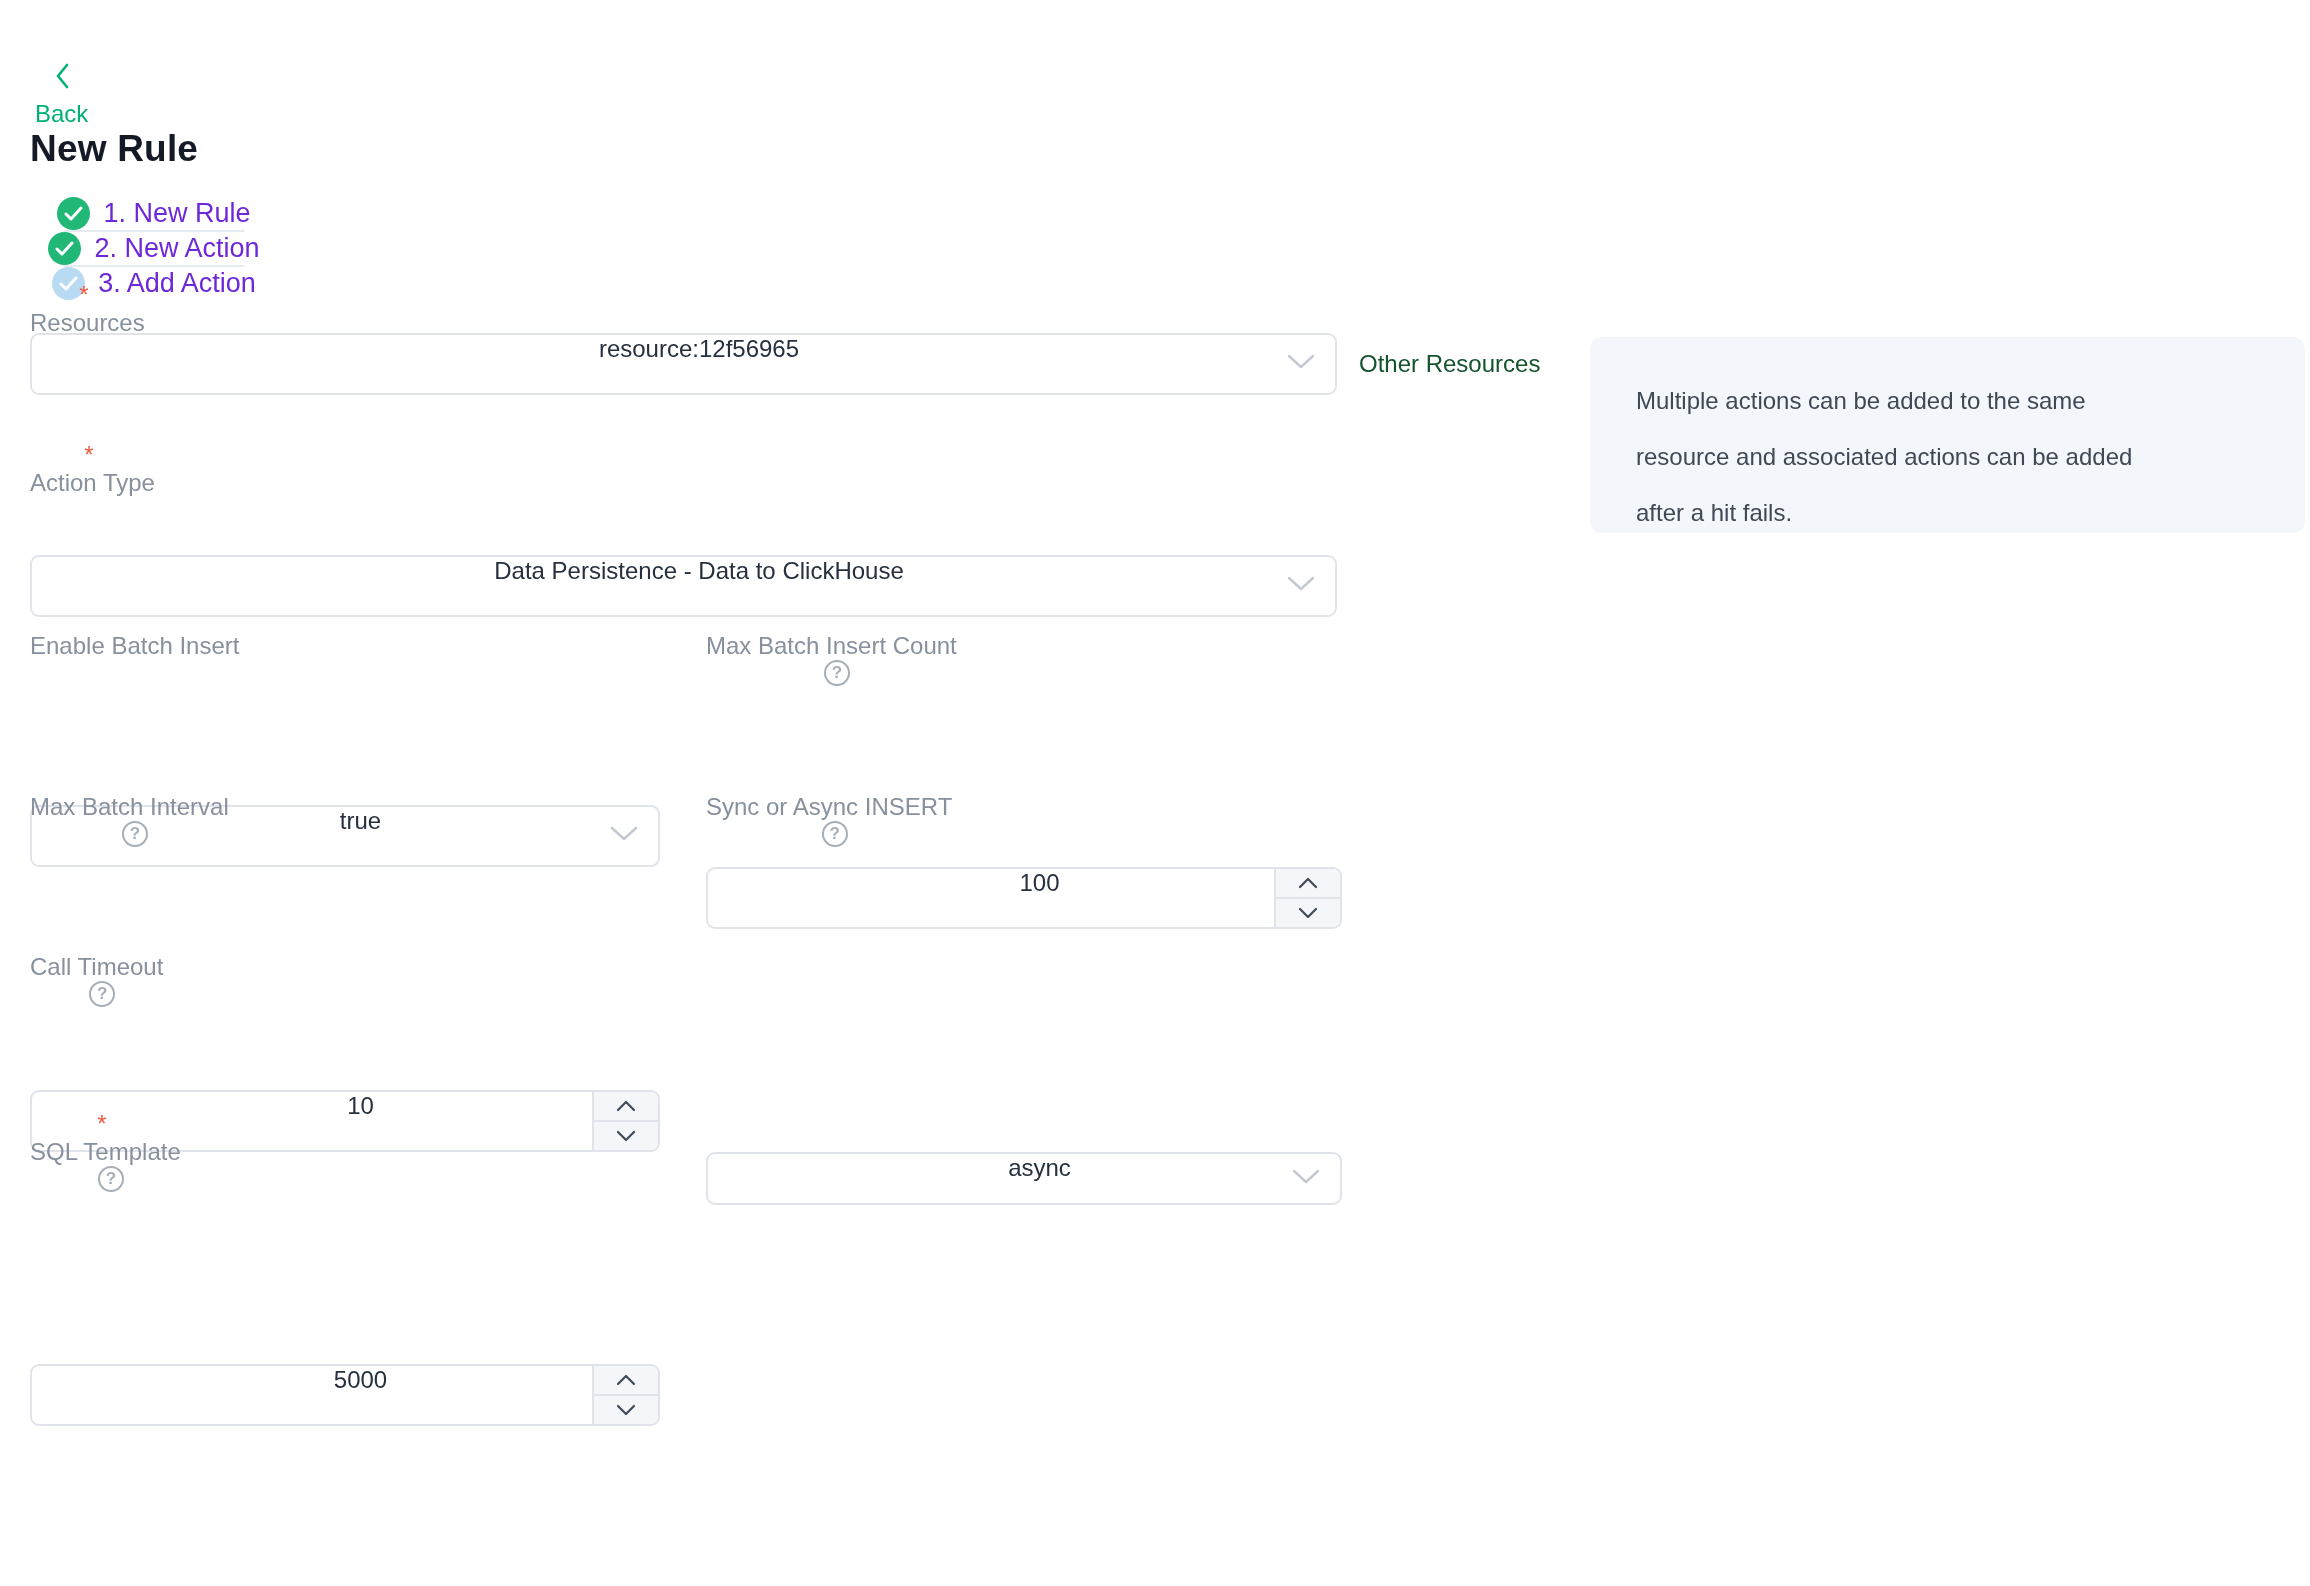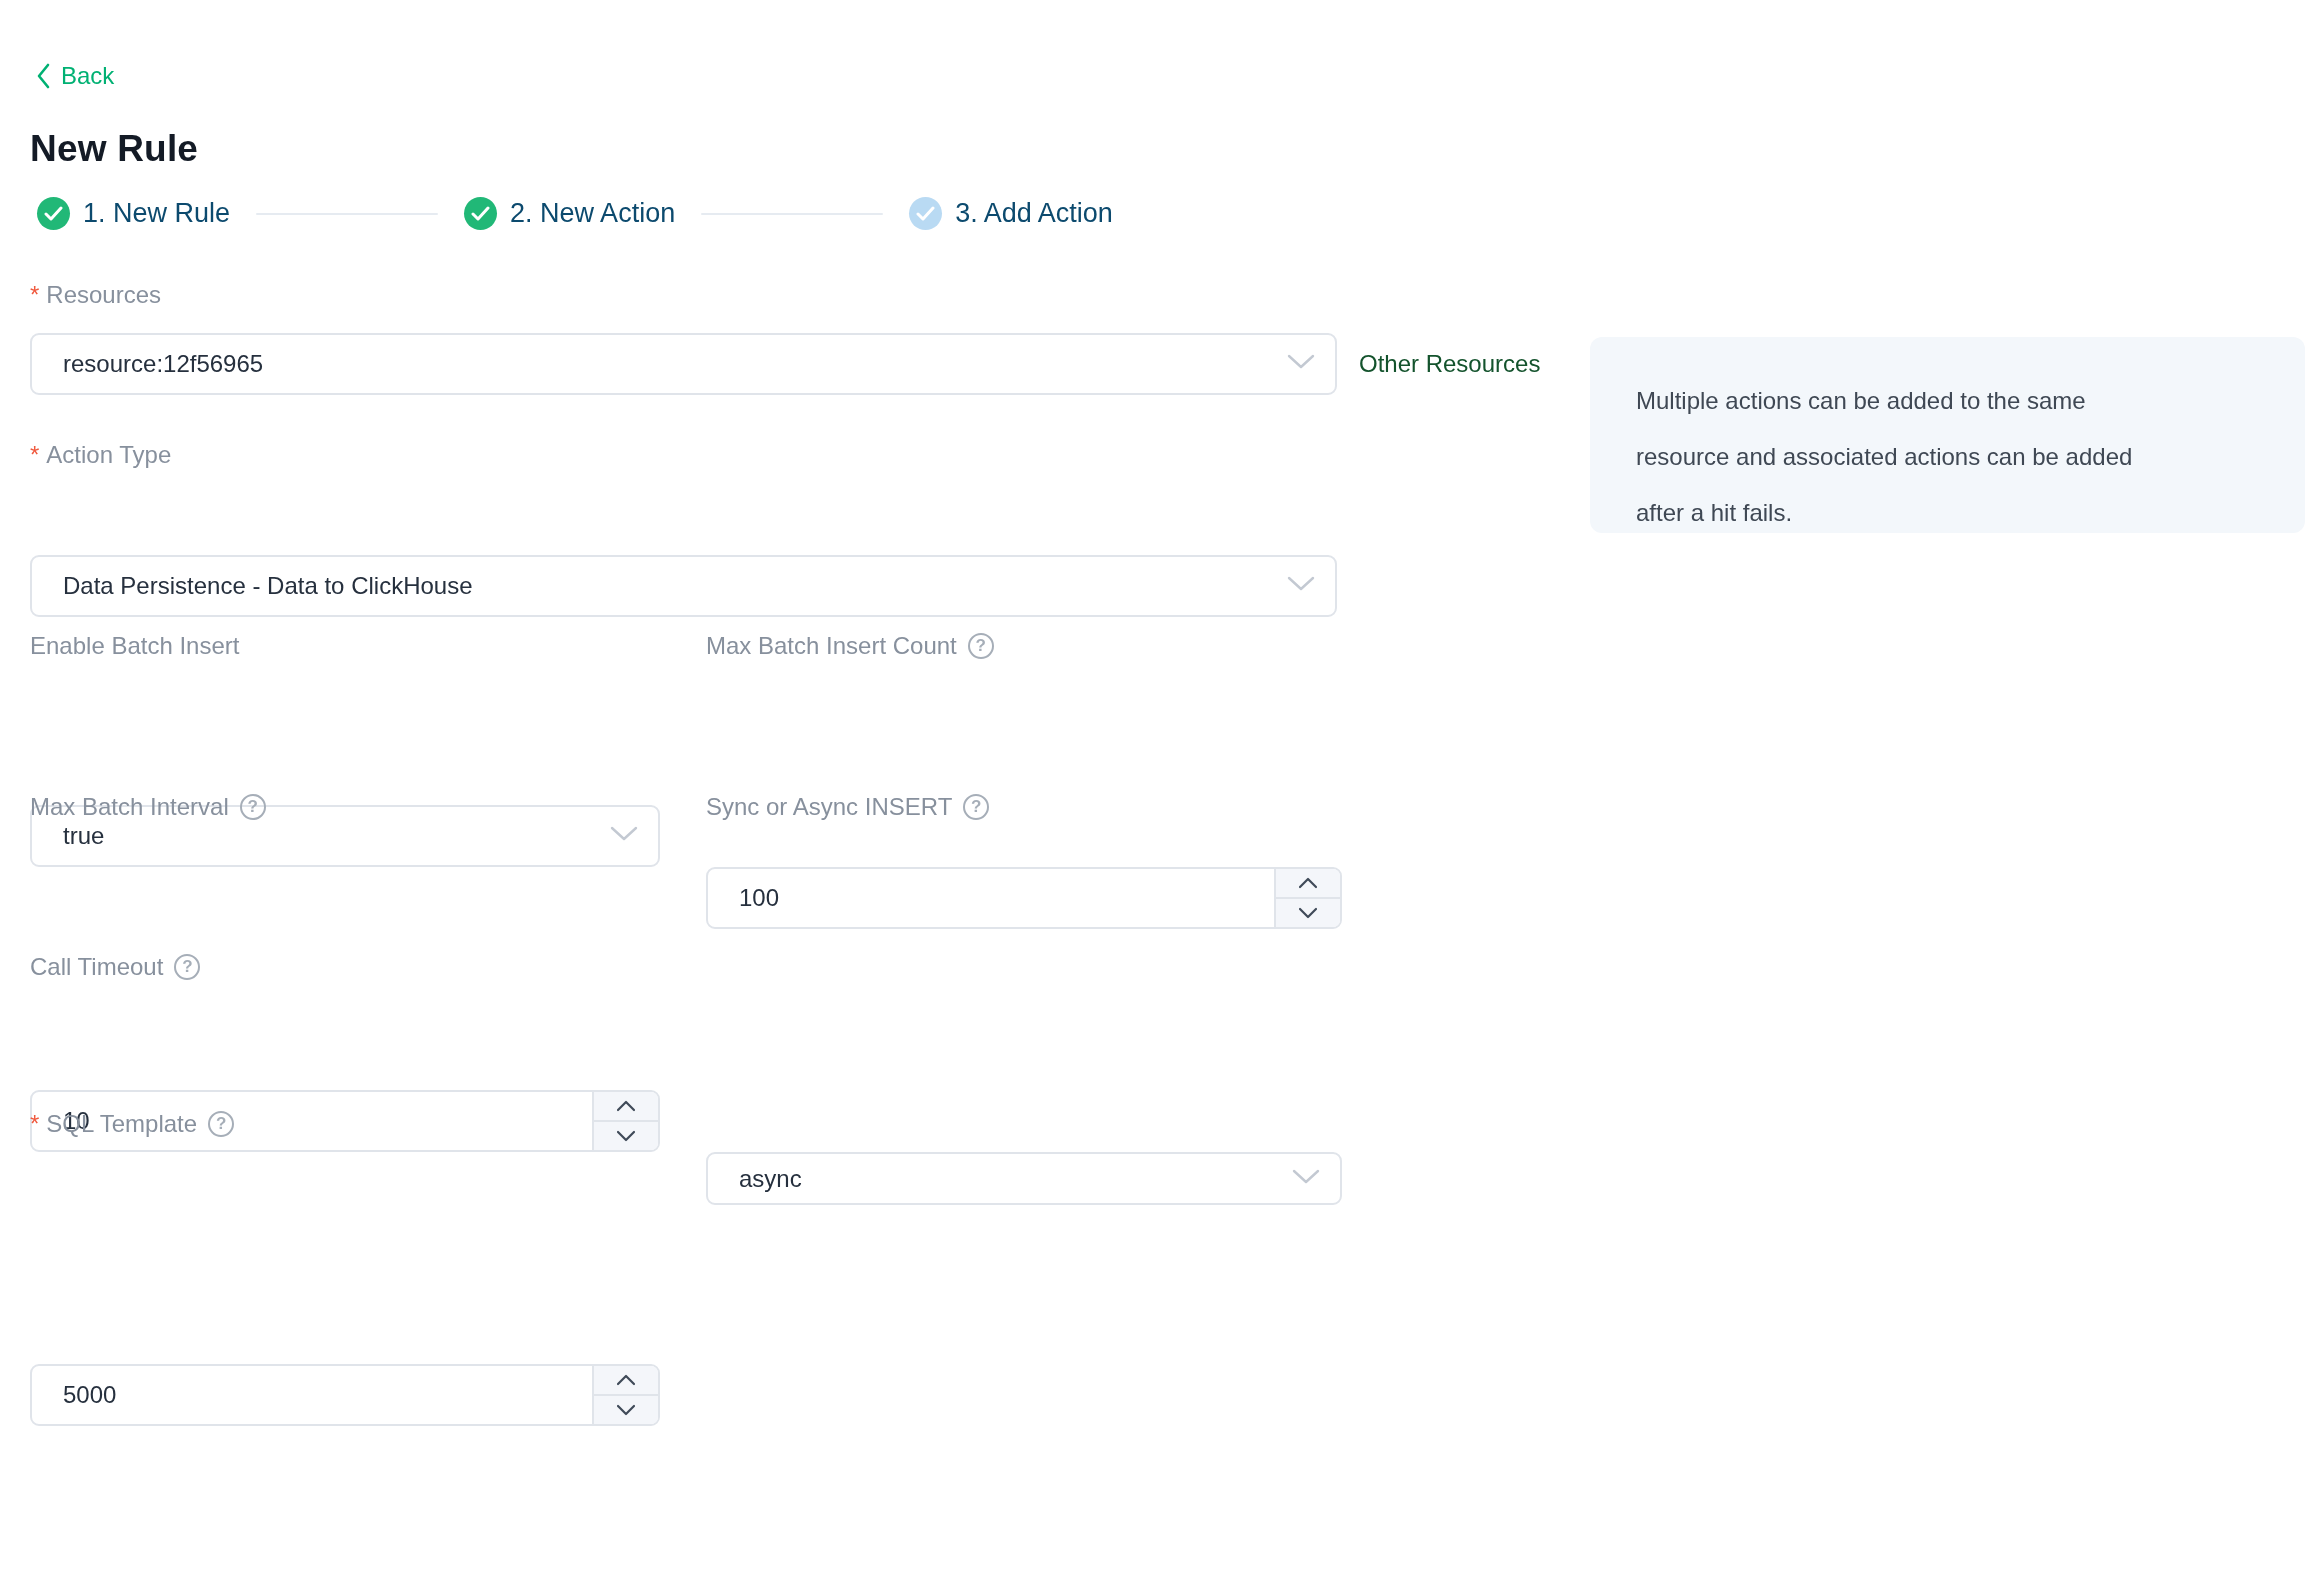--- a/index.html
+++ b/index.html
@@ -1,34 +1,34 @@
 <!DOCTYPE html>
 <html><head>
 <meta charset="utf-8">
 <style>
   html,body{margin:0;padding:0;background:#ffffff;}
   body{
     width:2310px;height:1586px;position:relative;overflow:hidden;
     font-family:"Liberation Sans", sans-serif;color:#27303d;
     -webkit-font-smoothing:antialiased;
   }
-  .abs{position:absolute;}
+  .abs{position:absolute;flex-direction:column;}
 
   
   .back{display:flex;align-items:center;gap:10px;font-size:24px;color:#00b173;cursor:pointer;}
   .back svg{display:block;}
 
   
   .title{font-size:37px;font-weight:700;color:#141b26;letter-spacing:.2px;}
 
   
   .steps{display:flex;align-items:center;}
   .step{display:flex;align-items:center;gap:13px;}
   .step-icon{width:33px;height:33px;border-radius:50%;display:flex;align-items:center;justify-content:center;flex:0 0 auto;}
-  .step-label{font-size:27px;font-weight:500;color:#0c4a6e;white-space:nowrap;}
+  .step-label{font-size:27px;font-weight:500;color:#6d28d9;white-space:nowrap;}
   .step-line{width:182px;height:2px;background:#e6ebf1;margin:0 26px;border-radius:1px;}
 
   
   .field-label{display:flex;align-items:center;font-size:24px;color:#87909d;line-height:28px;white-space:nowrap;}
   .req{color:#f0593e;margin-right:7px;font-size:24px;}
   .help{width:26px;height:26px;border:2px solid #a6aeb8;border-radius:50%;color:#a6aeb8;
         font-size:17px;font-weight:700;display:inline-flex;align-items:center;justify-content:center;
         margin-left:11px;box-sizing:border-box;cursor:pointer;}
 
   

